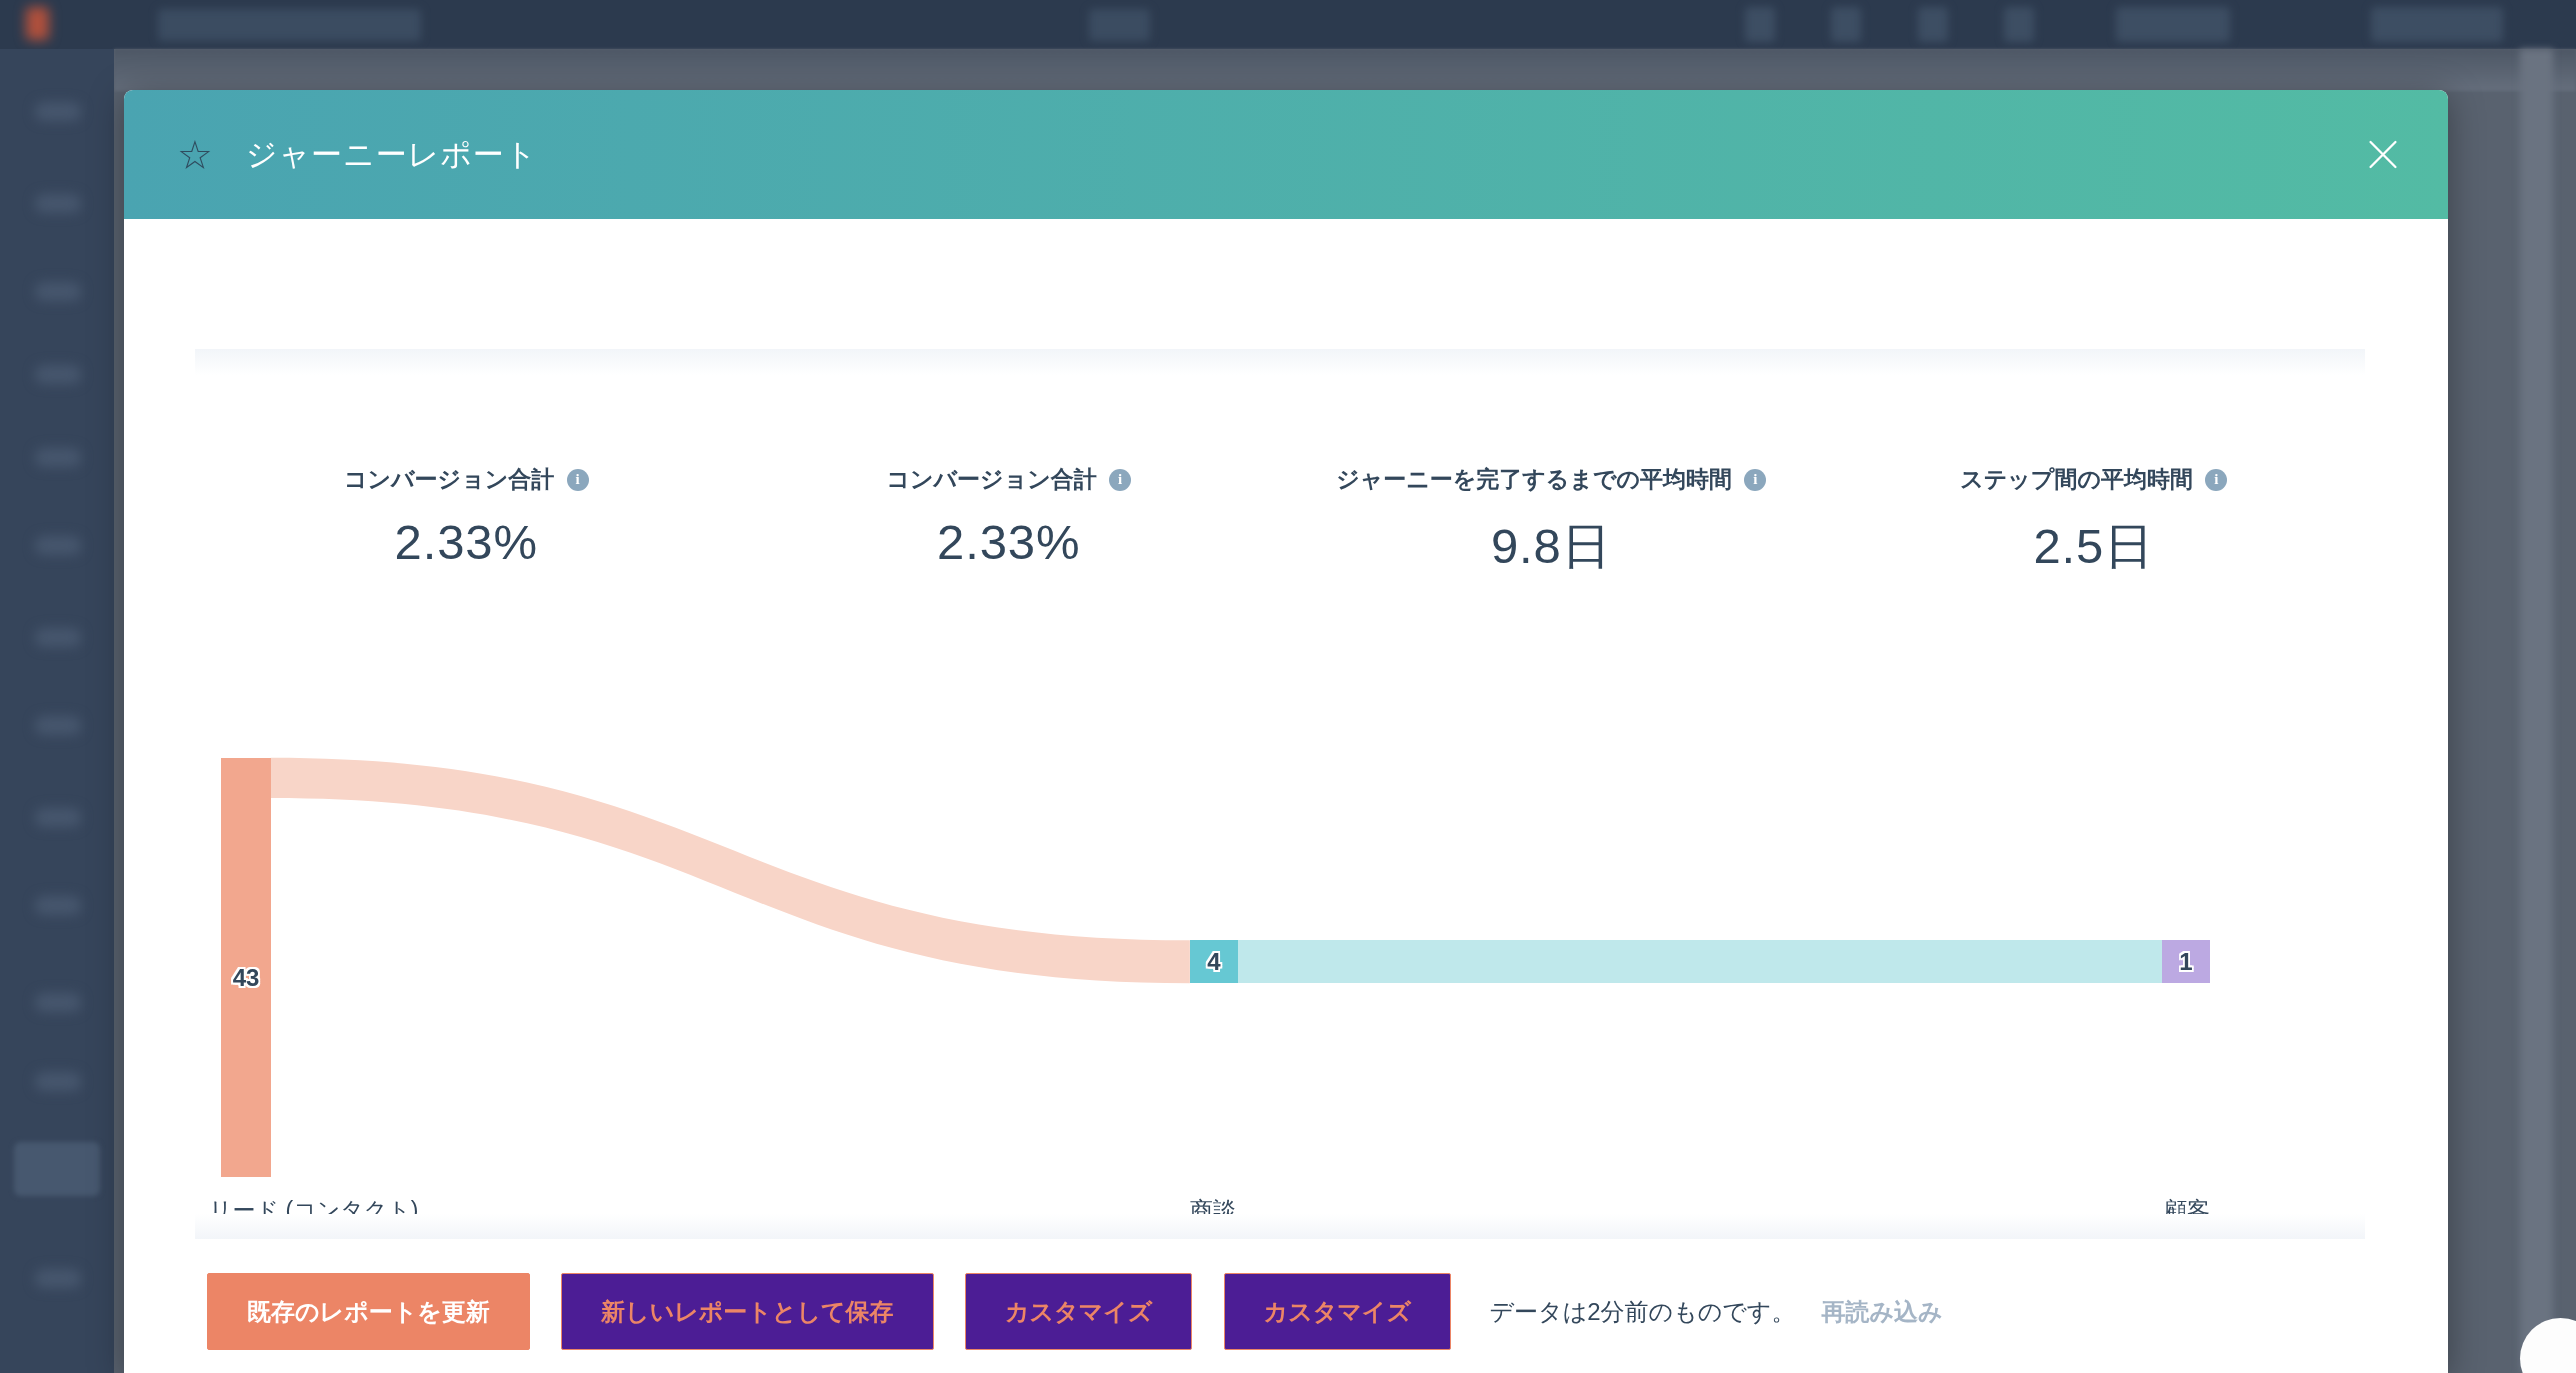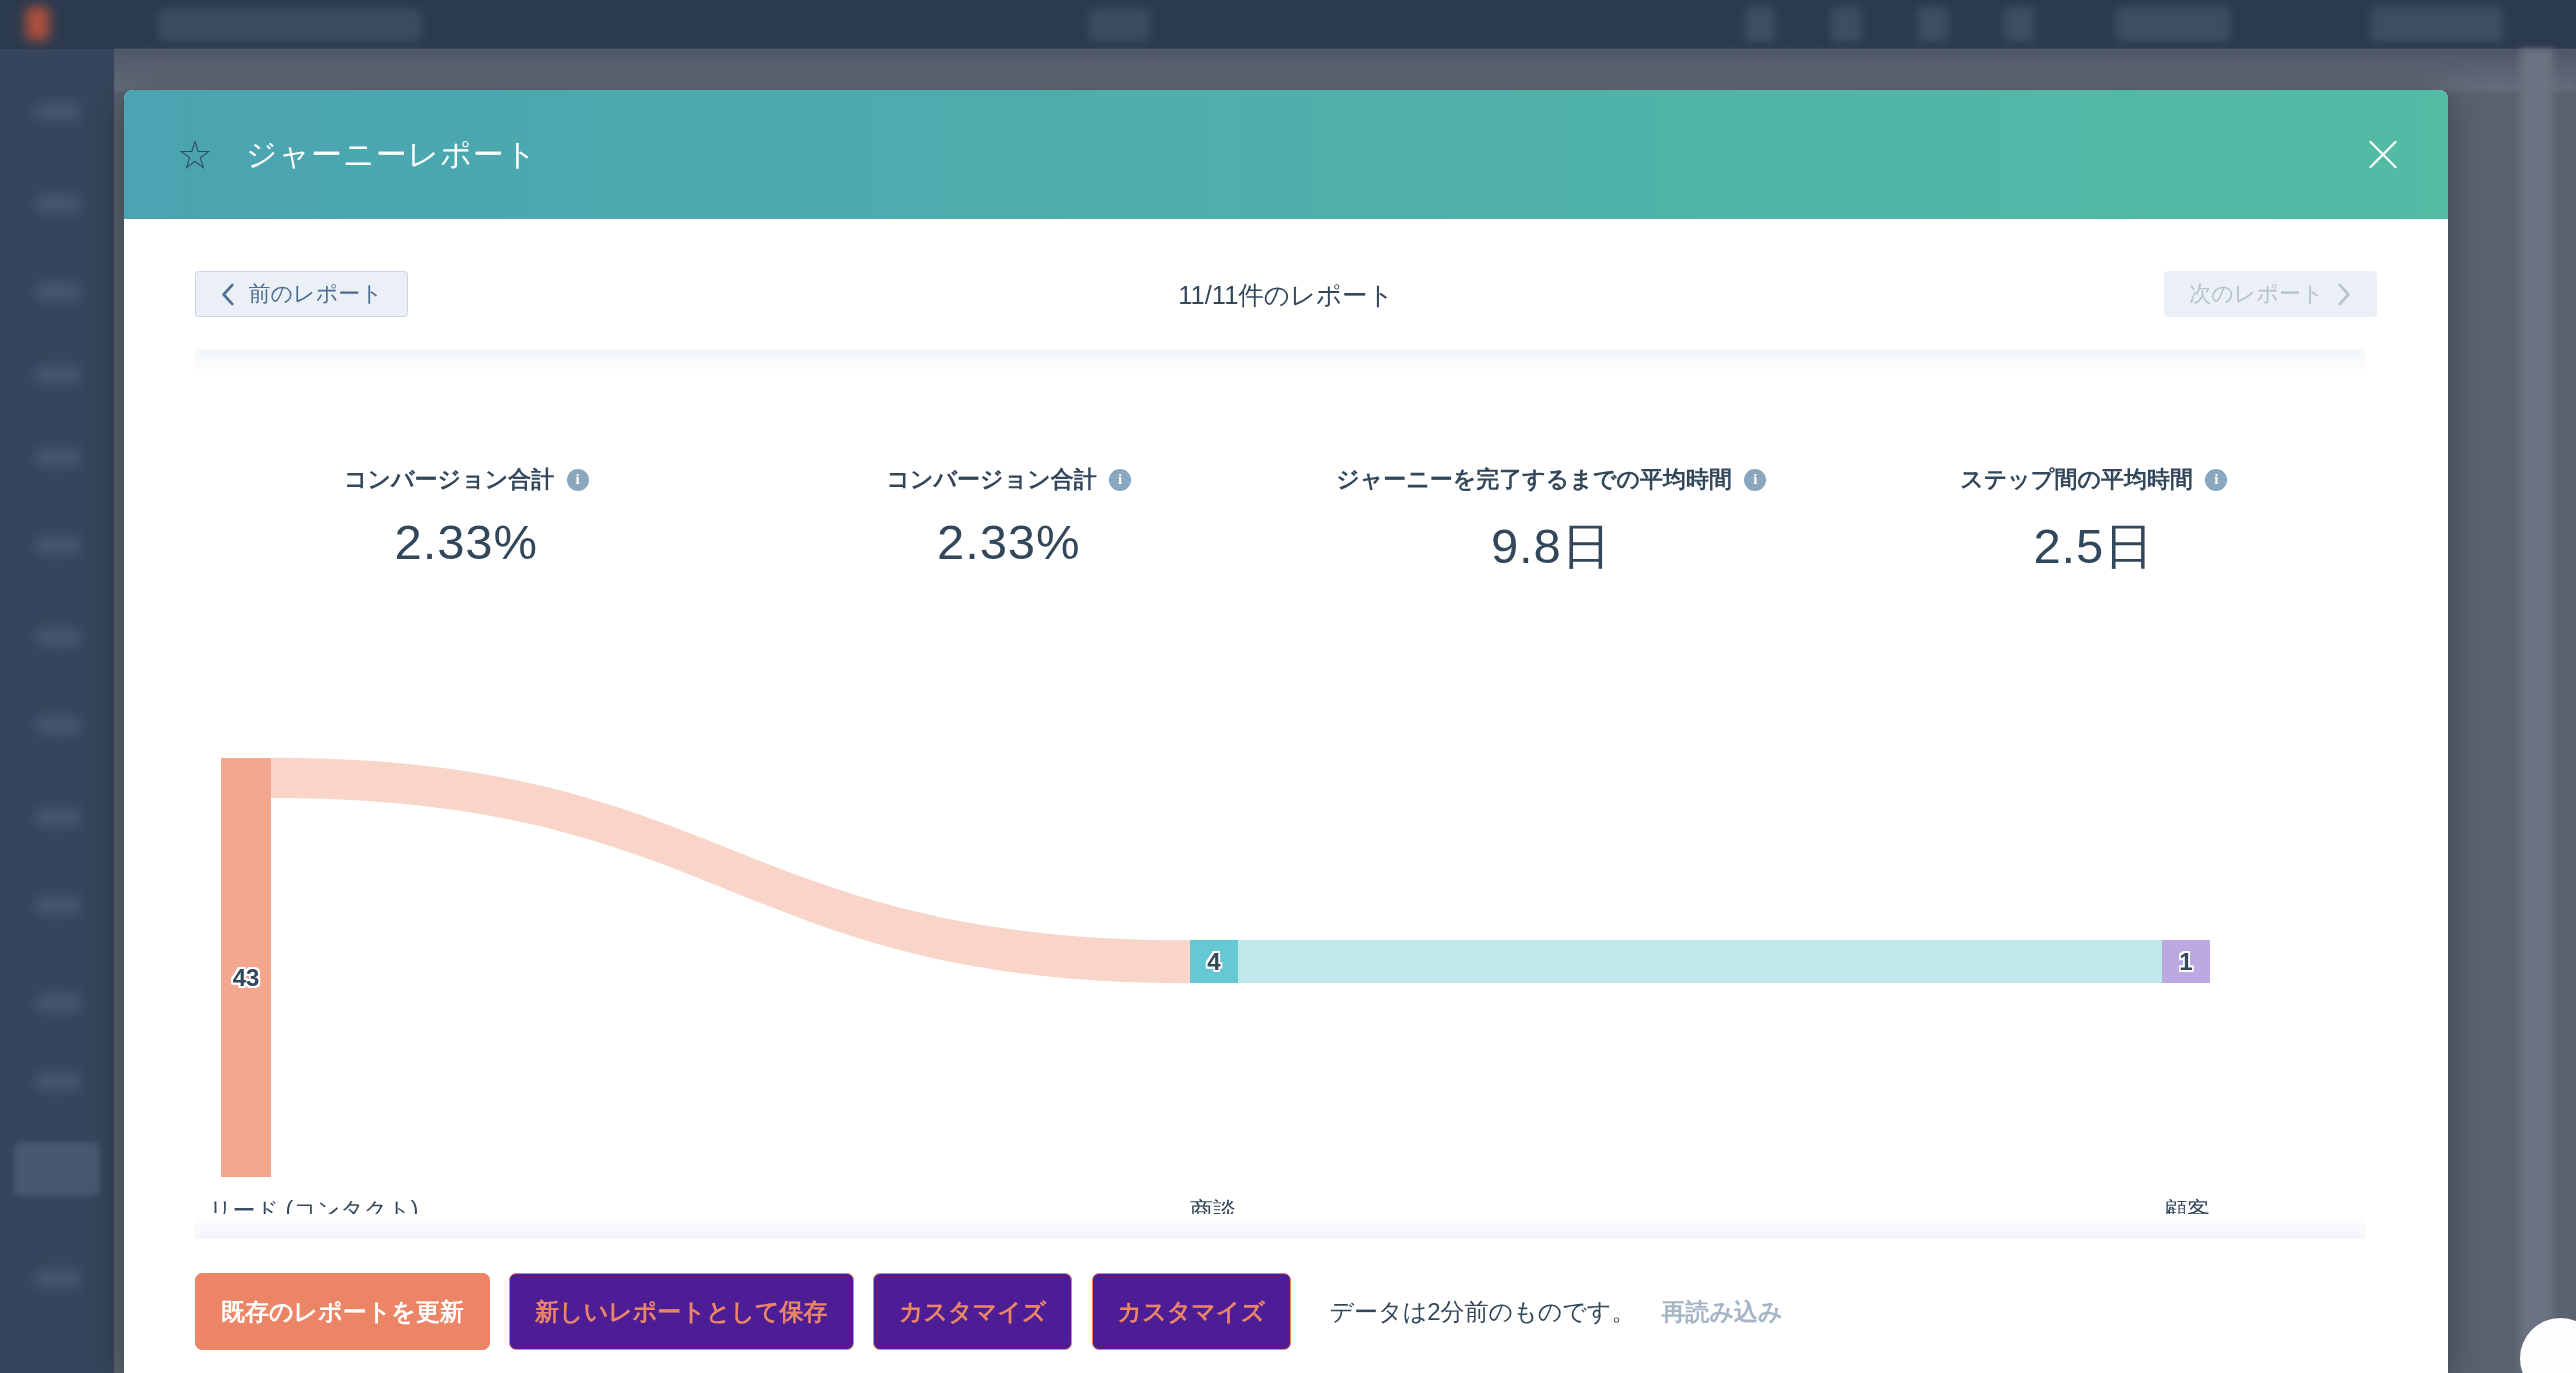--- a/index.html
+++ b/index.html
@@ -71,22 +71,22 @@
                             0 -1.8px 0 #fff, 0 1.8px 0 #fff, -1.8px 0 0 #fff, 1.8px 0 0 #fff; }
   .bar-first .node-value { position:absolute; left:50%; top:206px; transform:translateX(-50%); }
   .stage-label { position:absolute; top:455px; font-size:23px; color:#33475b; white-space:nowrap; }
   .stage-0 { left:85px; }
   .stage-1 { left:1066px; }
   .stage-2 { right:238px; }
 
   
   .footer { position:absolute; left:71px; right:71px; top:1183px; height:77px;
             display:flex; align-items:center; }
-  .btn { height:77px; padding:0 25px; border-radius:7px; font-size:24px; font-weight:bold;
-         font-family:inherit; cursor:pointer; white-space:nowrap; }
+  .btn { height:77px; padding:0 39px; border-radius:2px; font-size:24px; font-weight:bold;
+         font-family:inherit; cursor:pointer; white-space:nowrap;margin-left:12px; }
   .btn-primary { background:#ec8566; border:1.8px solid #ec8566; color:#ffffff; margin-right:19.3px; }
   .btn-secondary { background:#4c1d95; border:1.8px solid #ec8566; color:#ec8566; margin-right:19.3px;text-align:right; }
   .footer-note { font-size:24px; color:#33475b; margin-left:19.3px; white-space:nowrap; }
   .reload-link { font-size:24px; font-weight:bold; color:#a5b5c6; margin-left:26px;
                  cursor:pointer; white-space:nowrap; }
 </style>
 </head>
 <body>
 
 <div class="backdrop">
@@ -127,35 +127,20 @@
   <div class="modal-header">
     <span class="star">☆</span>
     <span class="modal-title">ジャーニーレポート</span>
     <span class="close-btn">
       <svg width="32" height="32" viewBox="0 0 36 36">
         <path d="M4 4 L32 32 M32 4 L4 32" stroke="#ffffff" stroke-width="2.6" fill="none" stroke-linecap="round"></path>
       </svg>
     </span>
   </div>
 
-  <div class="nav-row">
-    <button class="nav-btn prev">
-      <svg width="14" height="23" viewBox="0 0 16 26">
-        <path d="M13 2 L3 13 L13 24" stroke="#506e91" stroke-width="3" fill="none" stroke-linecap="round" stroke-linejoin="round"></path>
-      </svg>
-      <span>前のレポート</span>
-    </button>
-    <div class="nav-counter">11/11件のレポート</div>
-    <button class="nav-btn next" aria-disabled="true">
-      <span>次のレポート</span>
-      <svg width="14" height="23" viewBox="0 0 16 26">
-        <path d="M3 2 L13 13 L3 24" stroke="#b6c1cd" stroke-width="3" fill="none" stroke-linecap="round" stroke-linejoin="round"></path>
-      </svg>
-    </button>
-  </div>
 
   <div class="soft-divider-top"></div>
 
   <div class="metrics">
     <div class="metric">
       <div class="metric-label">
         <span>コンバージョン合計</span>
         <span class="info-icon">i</span>
       </div>
       <div class="metric-value">2.33%</div>

